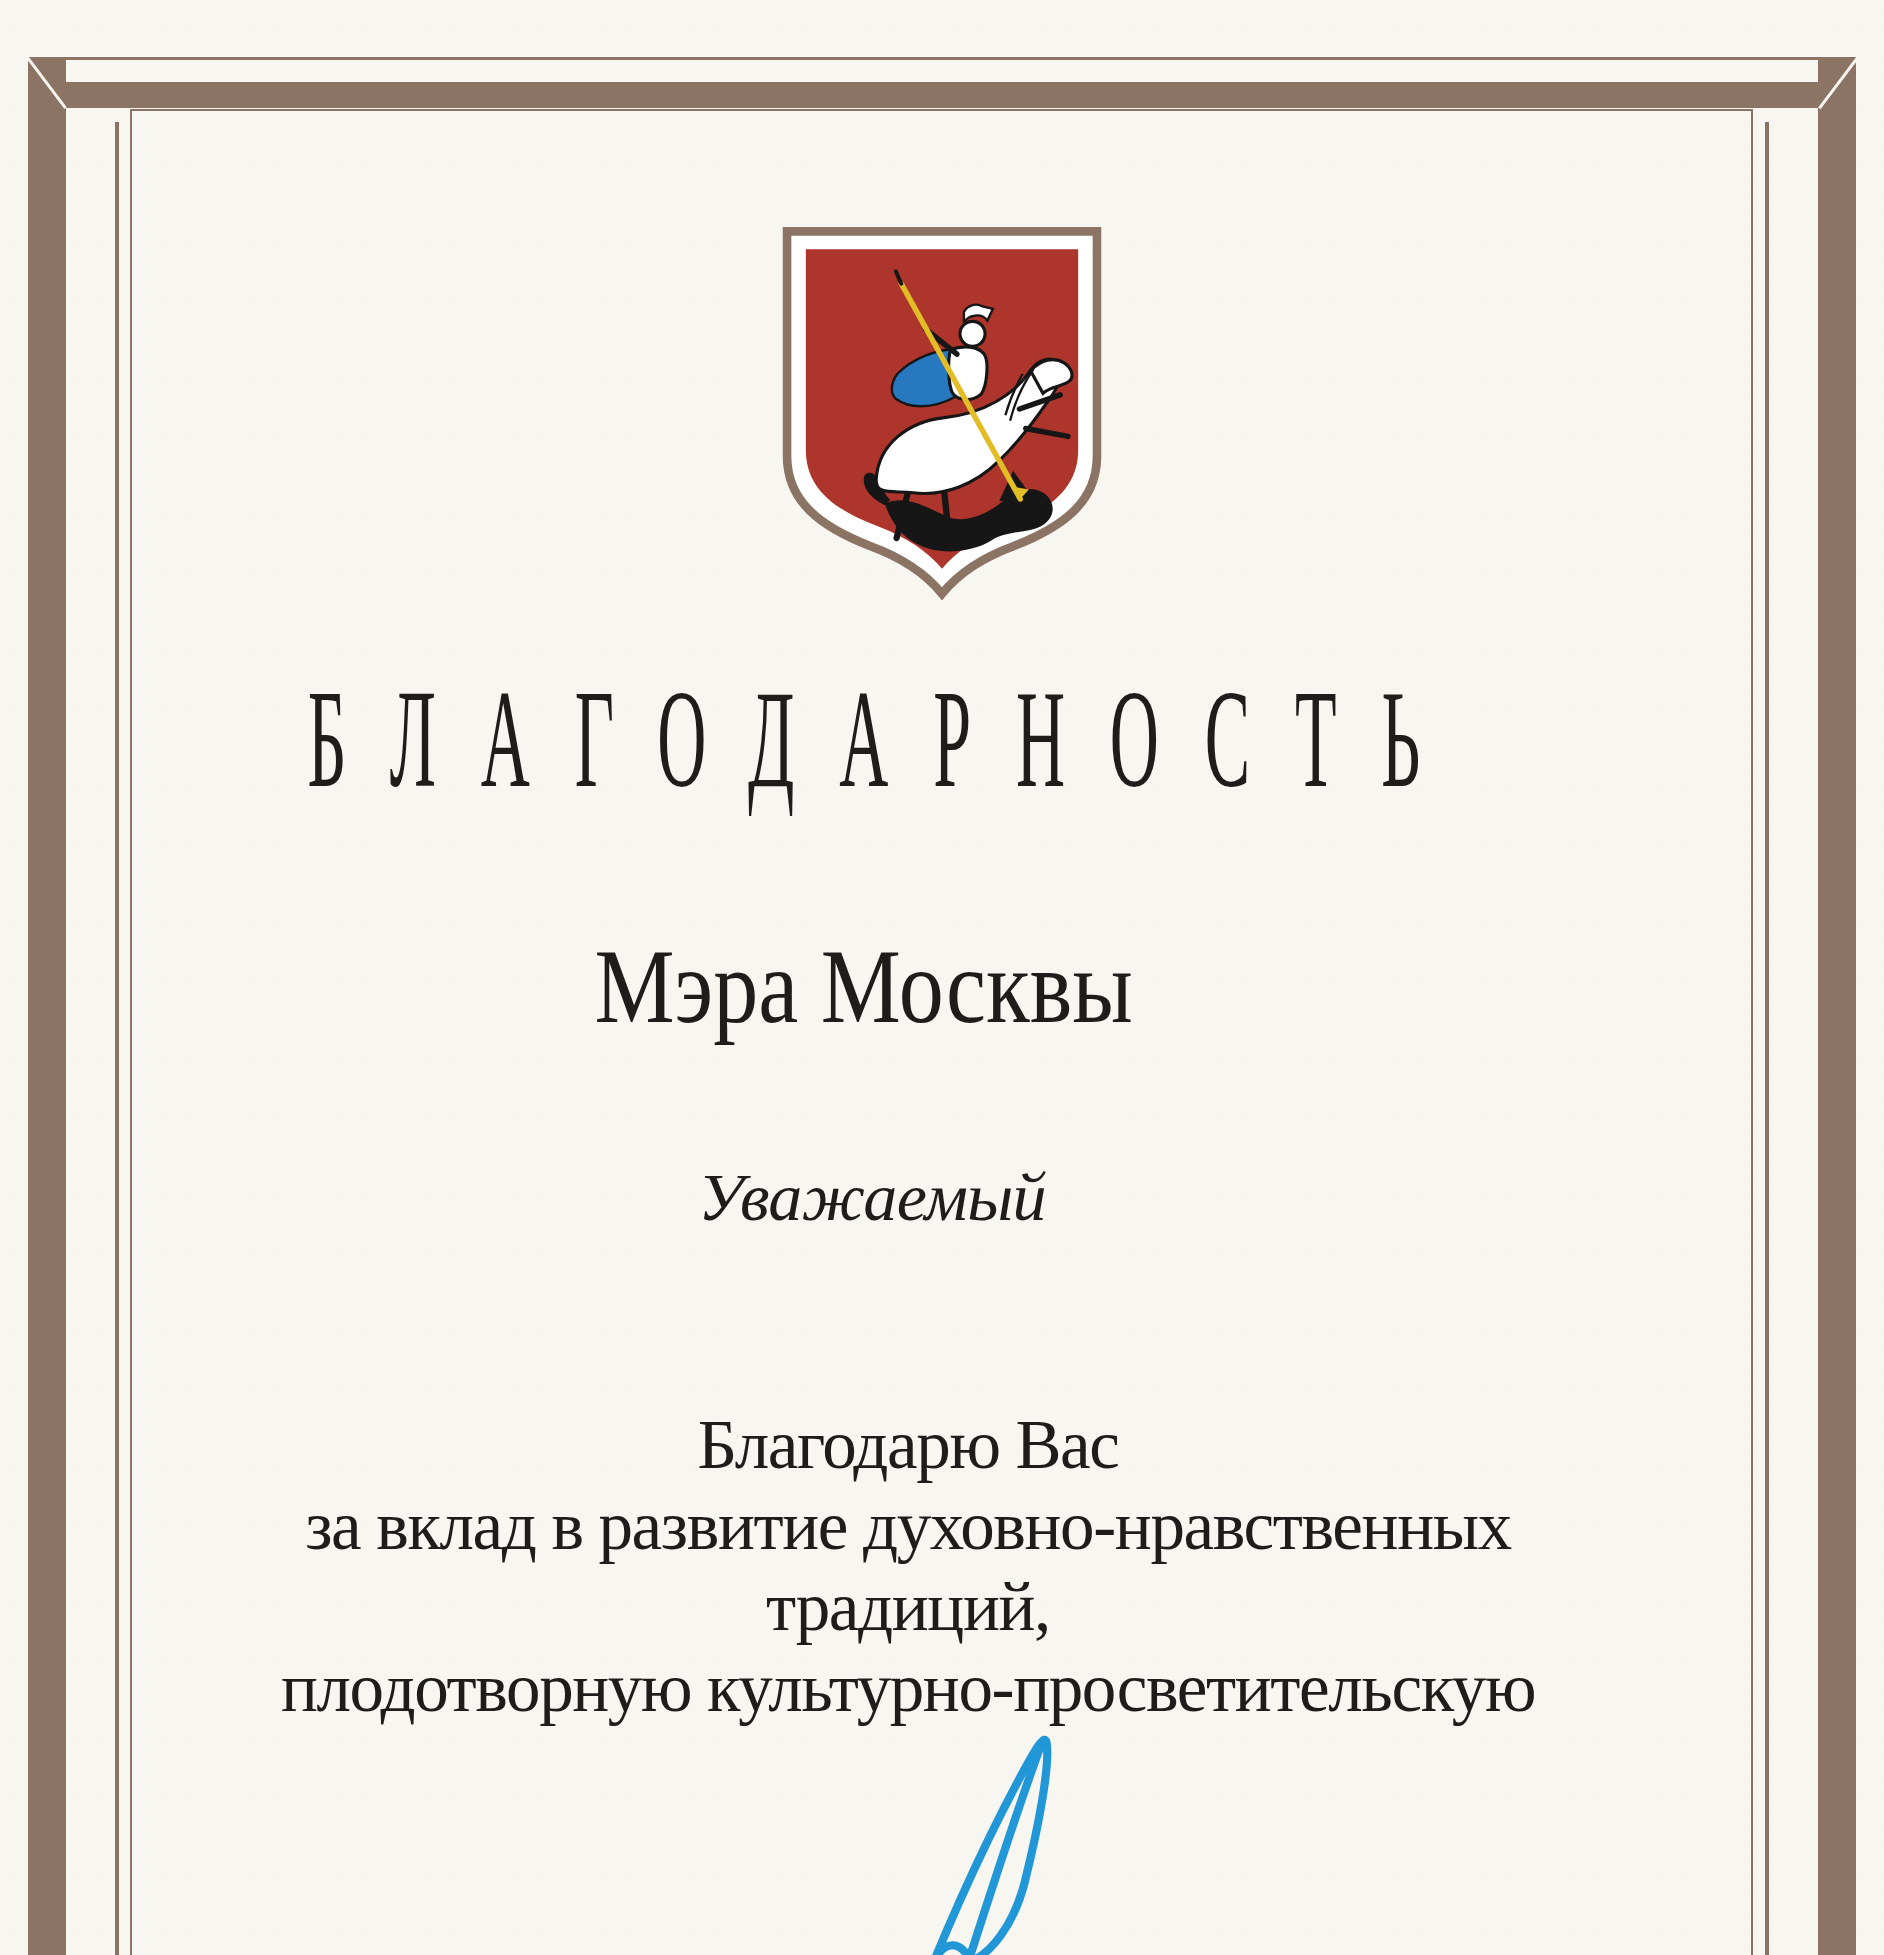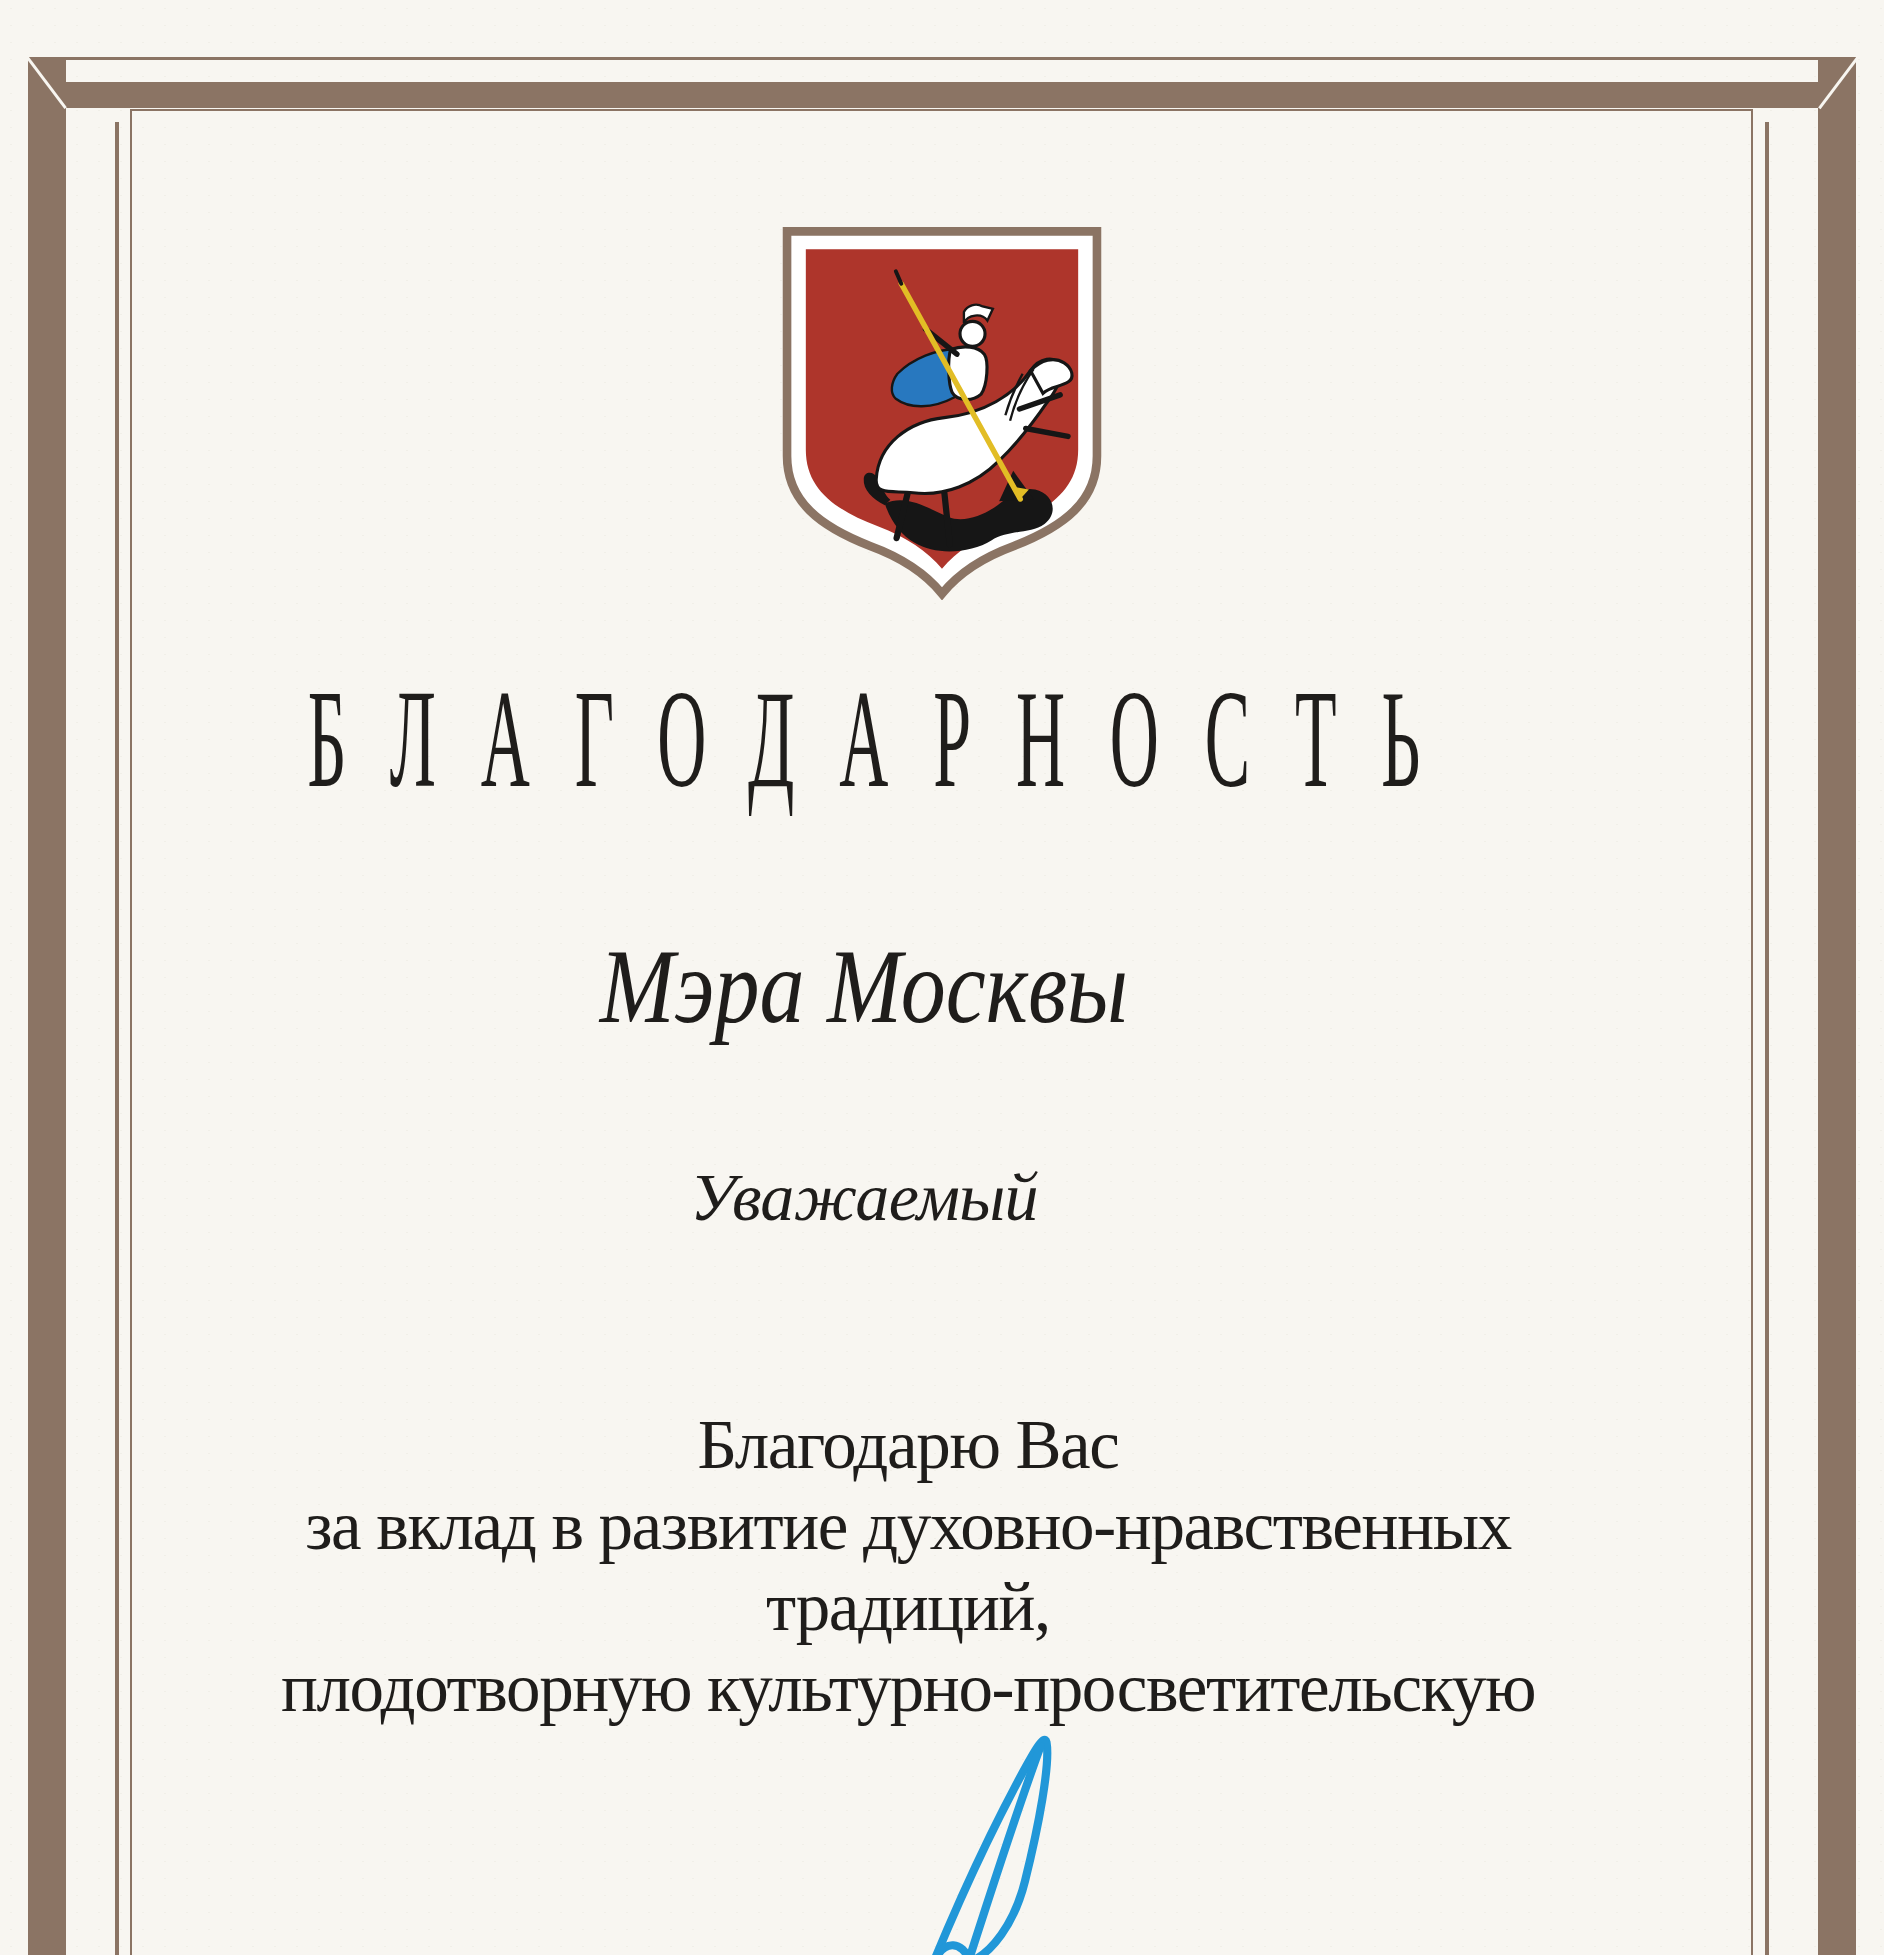--- a/index.html
+++ b/index.html
@@ -31,24 +31,24 @@
     border:2.3px solid #8b7464;background:transparent;box-sizing:border-box;
   }
   
   .emblem{position:absolute;left:780px;top:225px;width:324px;height:375px;}
   
   .txt{position:absolute;left:130px;width:1468px;text-align:center;color:#1f1d1b;}
   .title{top:700px;height:109px;font-size:68px;letter-spacing:0.66em;
          font-weight:normal;white-space:nowrap;}
   .title .stretch{display:inline-block;transform:scaleY(2.05);transform-origin:center;
          margin-right:-0.66em;}
-  .subtitle{top:926px;font-size:106px;font-style:italic;white-space:nowrap;}
+  .subtitle{top:926px;font-size:106px;white-space:nowrap;}
   .subtitle .squeeze{display:inline-block;transform:scaleX(0.85);transform-origin:center;}
   .salutation{top:1154px;font-size:68px;font-style:italic;line-height:86px;
-         letter-spacing:-0.01em;}
+         letter-spacing:-0.01em;margin-left:8px;}
   .bodytext{top:1405px;font-size:69px;line-height:81px;
          letter-spacing:-0.02em;padding-left:44px;}
   
   .signature{position:absolute;left:720px;top:1709px;width:399px;height:594px;}
 </style>
 </head>
 <body>
 
 <div class="page">
 

